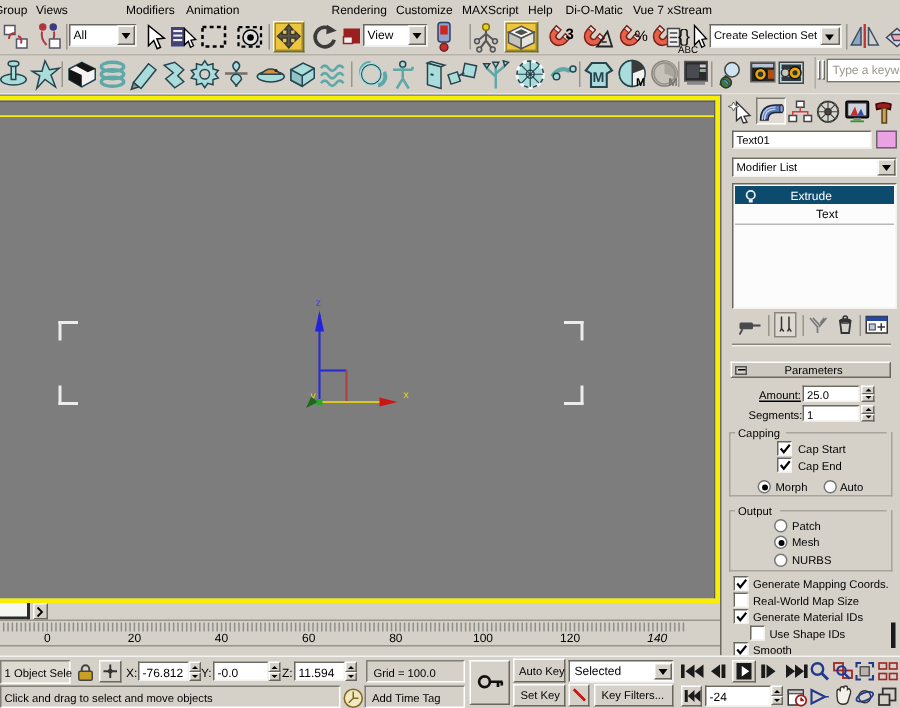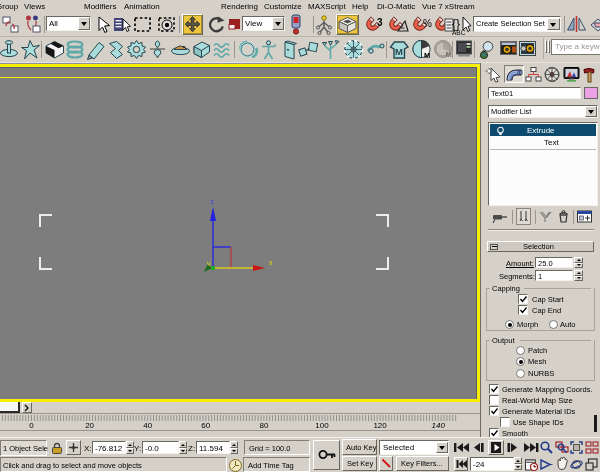--- a/index.html
+++ b/index.html
@@ -590,21 +590,21 @@
 <rect x="0.5" y="1" width="14" height="11" fill="#fff" stroke="#333"></rect>
       <rect x="0.5" y="1" width="14" height="3" fill="#2848a0"></rect>
 <rect x="2.5" y="6" width="4" height="4" fill="#c0c8e0" stroke="#444" stroke-width="0.7"></rect>
       <path d="M8 8 l5 0 M10.5 5.5 l0 5" stroke="#333" stroke-width="1"></path>
     </svg>
 <div class="abs" style="left:7px;top:166px;width:106px;height:1px;background:#8a867e;"></div>
 <div class="abs" style="left:7px;top:167px;width:106px;height:1px;background:#f0eee8;"></div>
 <div class="btn" style="left:6px;top:178px;width:107px;height:11px;background:#cdc9c1;"></div>
 <div class="abs" style="left:9px;top:180.5px;width:8px;height:6px;background:#d5d1c9;border:1px solid #555;box-sizing:border-box;"></div>
 <div class="abs" style="left:10.5px;top:182.5px;width:5px;height:1px;background:#000;"></div>
-<span class="abs" style="left:42px;top:179px;font-size:7.5px;color:#000;">Selection</span>
+<span class="abs" style="left:42px;top:179px;font-size:7.5px;color:#000;">Parameters</span>
 <span class="abs" style="left:25px;top:196px;font-size:7.5px;color:#000;text-decoration:underline;">Amount:</span>
 <div class="sunk" style="left:54px;top:194px;width:38px;height:11px;"></div>
 <span class="abs" style="left:57px;top:196px;font-size:7.5px;color:#000;">25.0</span>
 <div class="btn" style="left:93px;top:194px;width:9px;height:5.5px;"></div>
 <div class="btn" style="left:93px;top:199.5px;width:9px;height:5.5px;"></div>
 <svg class="abs" style="left:95.5px;top:196px;" width="4" height="8">
       <polygon points="2,0 4,2 0,2" fill="#000"></polygon>
       <polygon points="0,5 4,5 2,7" fill="#000"></polygon>
     </svg>
 <span class="abs" style="left:18px;top:209px;font-size:7.5px;color:#000;">Segments:</span>

